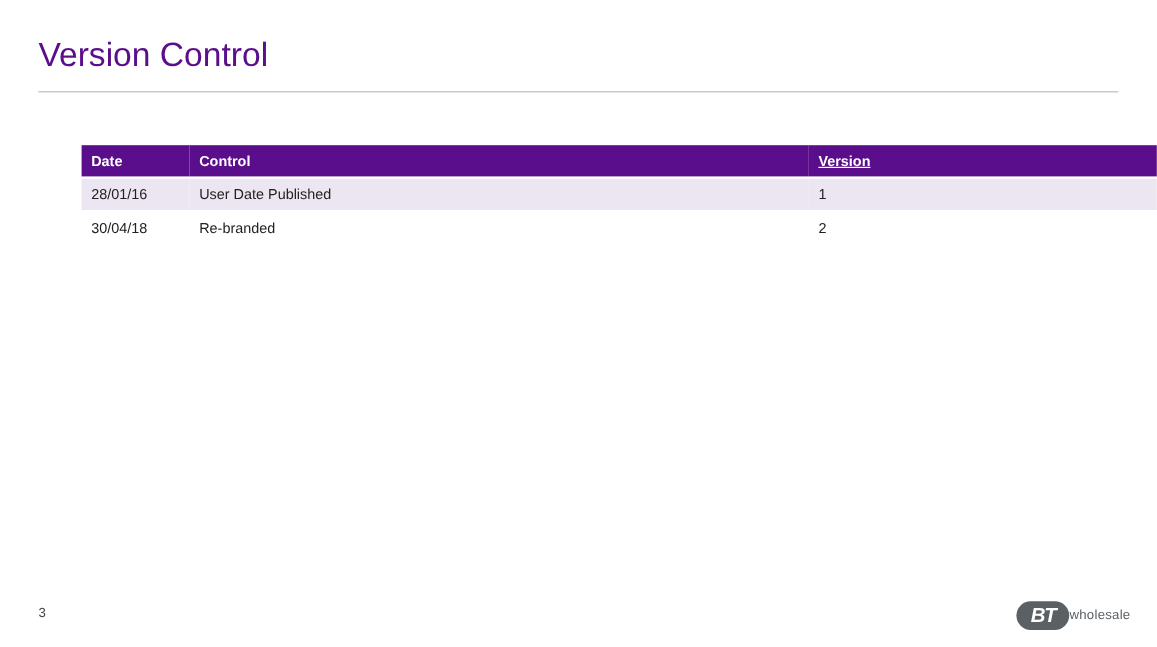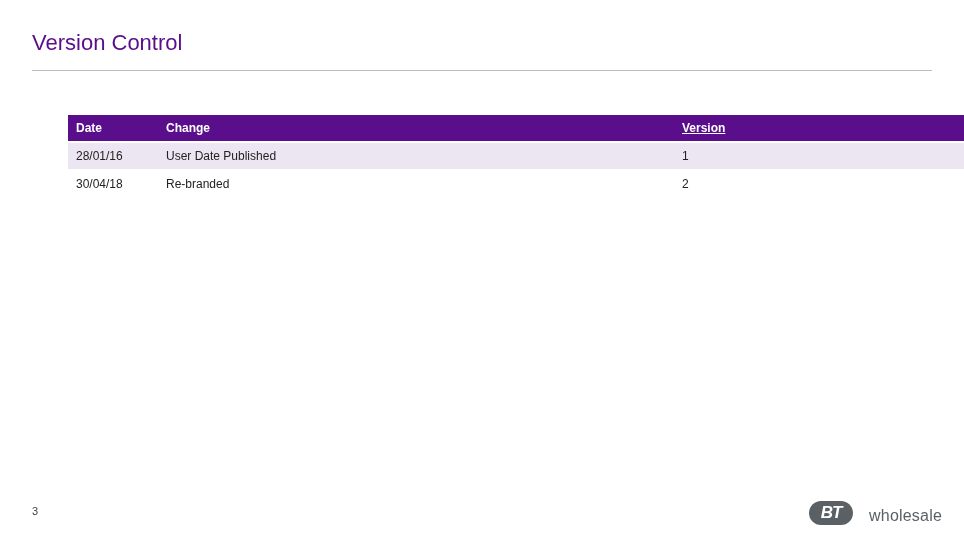--- a/index.html
+++ b/index.html
@@ -1,19 +1,19 @@
 <!DOCTYPE html>
 <html><head>
 <meta charset="utf-8">
 <style>
   * { box-sizing: border-box; margin: 0; padding: 0; }
   html, body { width: 964px; height: 539px; font-family: Arial, Helvetica, sans-serif; background: #fff; color: #000; }
   .slide { position: relative; width: 964px; height: 539px; }
   .title {
-    font-size: 22px;
+    font-size: 28px;
     color: #5a0e8b;
     font-weight: 400;
     padding: 30px 0 10px 32px;
   }
   .rule {
     border: none;
     border-top: 1px solid #bdbdbd;
     margin: 4px 32px 0 32px;
   }
   .table-wrap {
@@ -44,55 +44,55 @@
     display: flex;
     align-items: baseline;
     gap: 26px;
   }
   .page-num { color: #444; }
   .logo-wrap {
     position: absolute;
     right: 22px;
     bottom: 14px;
     display: flex;
-    align-items: flex-end;
-    gap: 16px;
+    align-items: center;
+    gap: 0;
   }
   .bt-mark {
     width: 44px; height: 24px;
     background: #5a6064;
     border-radius: 12px;
     color: #fff;
     font-weight: 900;
     font-style: italic;
     font-size: 17px;
     display: flex; align-items: center; justify-content: center;
     letter-spacing: -1px;
   }
   .bt-word {
     color: #5a6064;
-    font-size: 16px;
+    font-size: 11px;
     font-weight: 400;
     letter-spacing: 0.2px;
   }
 </style>
 </head>
 <body>
 
 <div class="slide">
 
   <h1 class="title">Version Control</h1>
   <hr class="rule">
 
   <div class="table-wrap">
     <table>
       <thead>
         <tr>
           <th class="col-date">Date</th>
-          <th>Change</th>
+          <th>Control</th>
           <th class="col-version">Version</th>
         </tr>
       </thead>
       <tbody>
         <tr class="odd">
           <td>28/01/16</td>
           <td>User Date Published</td>
           <td>1</td>
         </tr>
         <tr>

